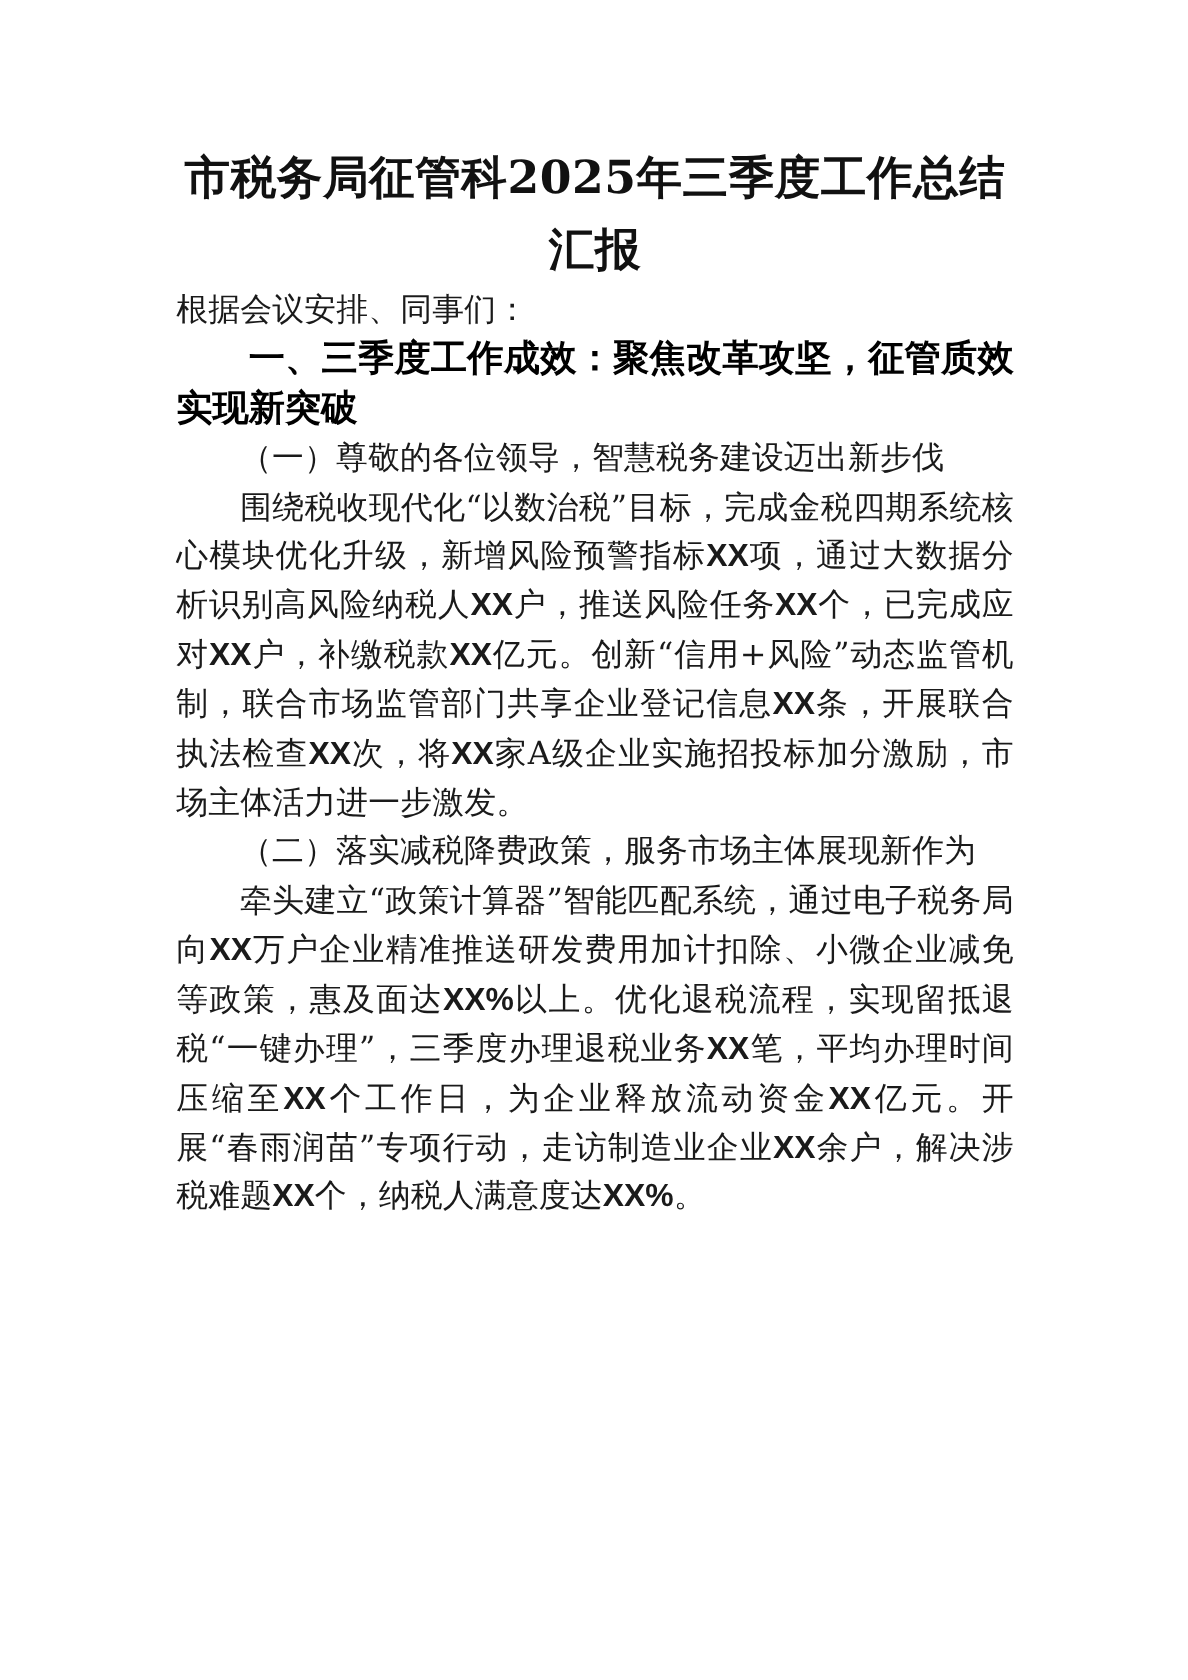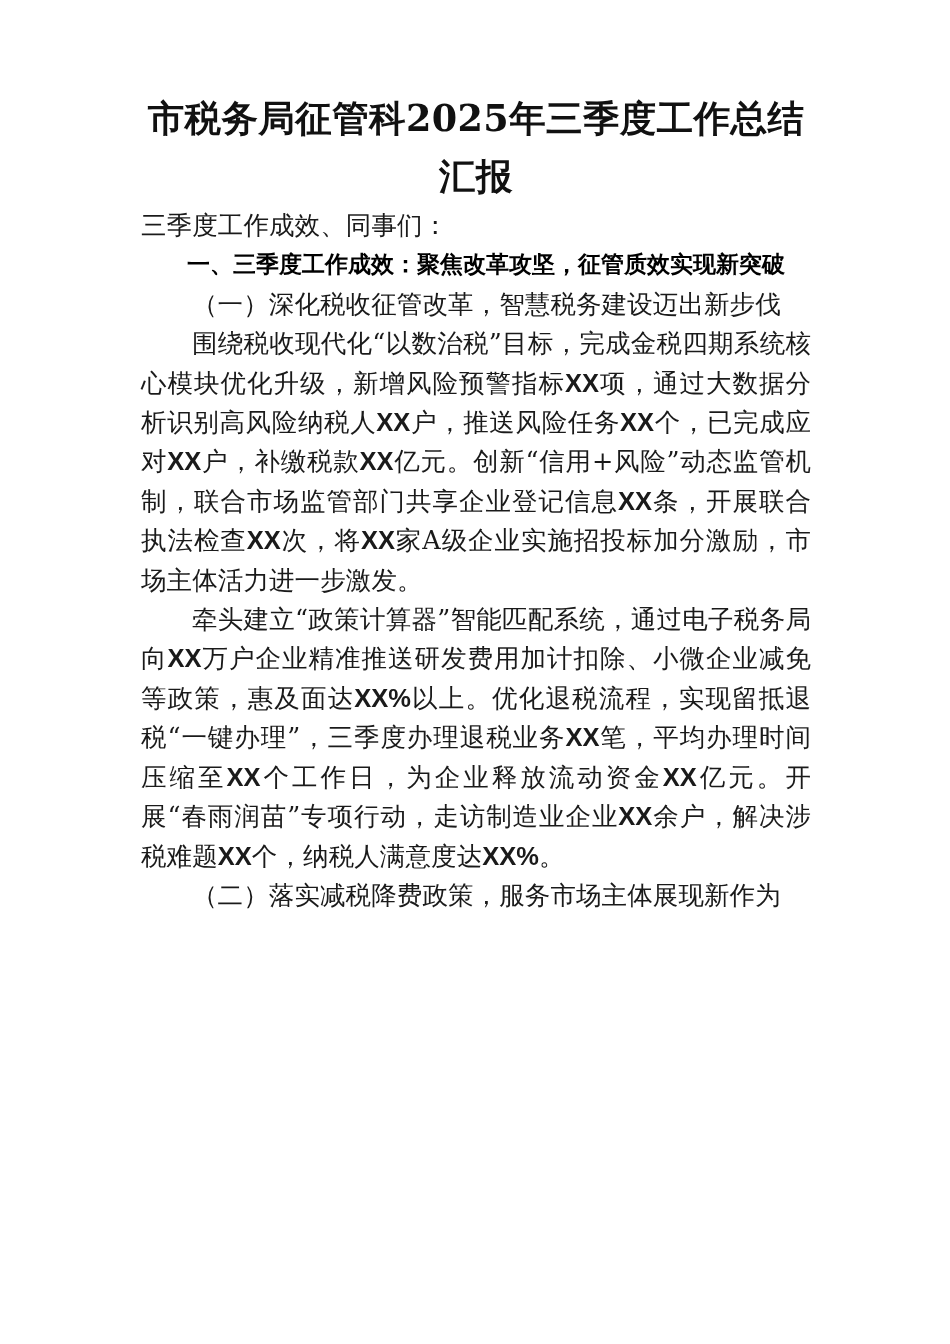--- a/index.html
+++ b/index.html
@@ -34,21 +34,21 @@
 
   
   .doc-title {
     font-family: "DejaVu Serif", "Liberation Serif", serif;
     font-weight: 700;
     font-size: 36.5px;
     line-height: 58px;
     text-align: center;
     letter-spacing: 0.4px;
     margin: 0;
-    padding-top: 90px;
+    padding-top: 113px;
     color: #111111;
     word-break: break-all;
   }
 
   
   p.para {
     font-family: "DejaVu Serif", "Liberation Serif", serif;
     font-size: 25.5px;
     line-height: 39.4px;
     margin: 0;
@@ -66,21 +66,21 @@
 
   
   p.indent {
     text-indent: 2em;
   }
 
   
   p.h1-sec {
     font-family: Liberation Serif, serif;
     font-weight: 700;
-    font-size: 23px;
+    font-size: 29px;
     line-height: 39.4px;
     margin: 0;
     text-indent: 2em;
     text-align: justify;
     text-justify: inter-ideograph;
     word-break: break-all;
     color: #000000;
   }
 
   
@@ -101,27 +101,27 @@
   }
 </style>
 </head>
 <body>
 
 <div class="page">
   <div class="page-body">
 
     <h1 class="doc-title">市税务局征管科2025年三季度工作总结汇报</h1>
 
-    <p class="para salutation">三季度工作成效、同事们：</p>
+    <p class="para salutation">根据会议安排、同事们：</p>
 
 
     <p class="h1-sec">一、三季度工作成效：聚焦改革攻坚，征管质效实现新突破</p>
 
-    <p class="para h2-sec">（一）深化税收征管改革，智慧税务建设迈出新步伐</p>
+    <p class="para h2-sec">（一）尊敬的各位领导，智慧税务建设迈出新步伐</p>
 
     <p class="para indent">围绕税收现代化“以数治税”目标，完成金税四期系统核心模块优化升级，新增风险预警指标<span class="ph">XX</span>项，通过大数据分析识别高风险纳税人<span class="ph">XX</span>户，推送风险任务<span class="ph">XX</span>个，已完成应对<span class="ph">XX</span>户，补缴税款<span class="ph">XX</span>亿元。创新“信用+风险”动态监管机制，联合市场监管部门共享企业登记信息<span class="ph">XX</span>条，开展联合执法检查<span class="ph">XX</span>次，将<span class="ph">XX</span>家<span class="lat">A</span>级企业实施招投标加分激励，市场主体活力进一步激发。</p>
 
+    <p class="para h2-sec">（二）落实减税降费政策，服务市场主体展现新作为</p>
+
     <p class="para indent">牵头建立“政策计算器”智能匹配系统，通过电子税务局向<span class="ph">XX</span>万户企业精准推送研发费用加计扣除、小微企业减免等政策，惠及面达<span class="ph">XX%</span>以上。优化退税流程，实现留抵退税“一键办理”，三季度办理退税业务<span class="ph">XX</span>笔，平均办理时间压缩至<span class="ph">XX</span>个工作日，为企业释放流动资金<span class="ph">XX</span>亿元。开展“春雨润苗”专项行动，走访制造业企业<span class="ph">XX</span>余户，解决涉税难题<span class="ph">XX</span>个，纳税人满意度达<span class="ph">XX%</span>。</p>
-
-    <p class="para h2-sec">（二）落实减税降费政策，服务市场主体展现新作为</p>
 
   </div>
 </div>
 
 </body></html>

